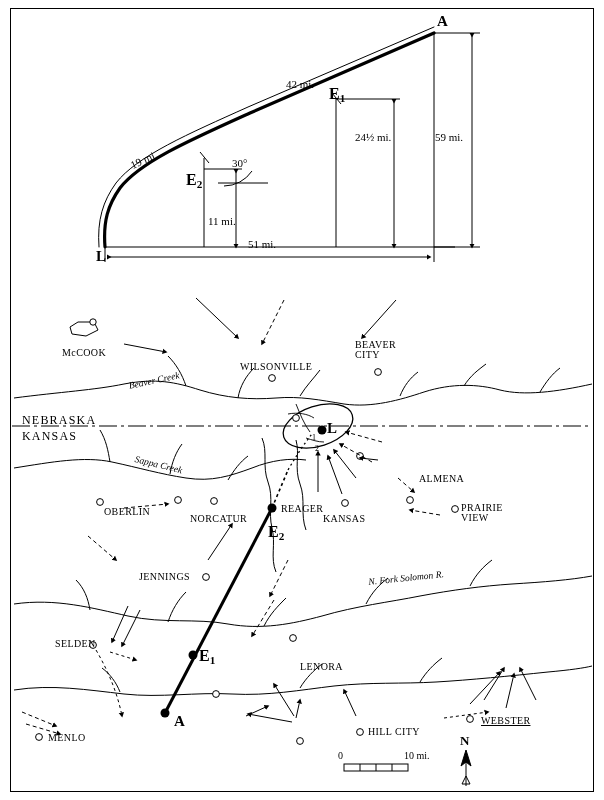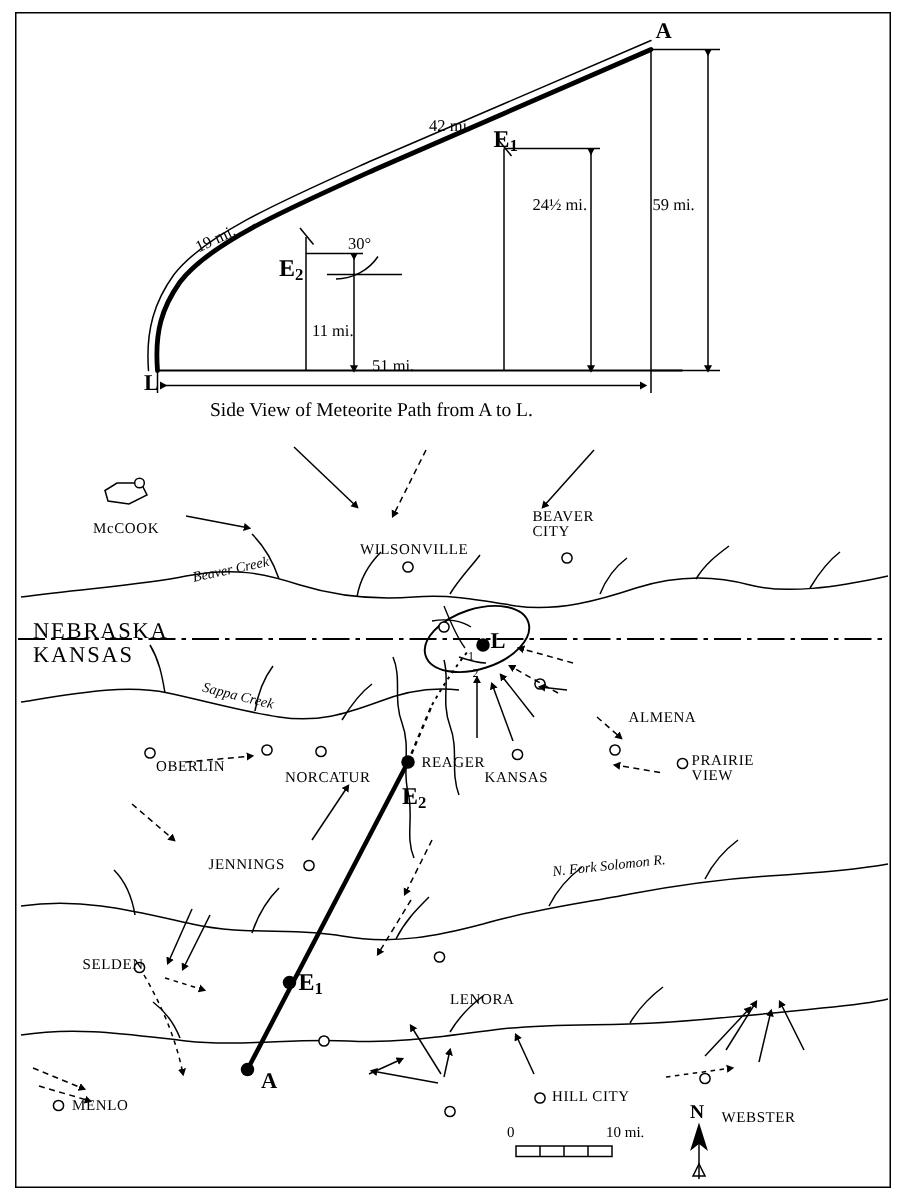--- a/index.html
+++ b/index.html
@@ -54,21 +54,21 @@
   }
   .pt-sub {
     font-size: 16px;
     font-weight: bold;
   }
   .town {
     font-size: 10px;
     letter-spacing: 0.4px;
   }
   .state {
-    font-size: 15px;
+    font-size: 12px;
     letter-spacing: 1.2px;
     text-align: center;
   }
   .creek {
     font-size: 9.5px;
     font-style: italic;
   }
   .scale-lbl {
     font-size: 10px;
   }
@@ -152,21 +152,20 @@
   <div class="lbl pt" style="left:96px; top:249px;">L</div>
 
   <div class="lbl dim" style="left:286px; top:79px;">42 mi.</div>
   <div class="lbl dim" style="left:129px; top:161px; transform: rotate(-25deg); transform-origin: left top;">19 mi.</div>
   <div class="lbl dim" style="left:232px; top:158px;">30°</div>
   <div class="lbl dim" style="left:208px; top:216px;">11 mi.</div>
   <div class="lbl dim" style="left:355px; top:132px;">24½ mi.</div>
   <div class="lbl dim" style="left:435px; top:132px;">59 mi.</div>
   <div class="lbl dim" style="left:248px; top:239px;text-align:center;">51 mi.</div>
 
-  <div class="lbl caption" style="left:140px; top:266px;">Side View of Meteorite Path from A to L.</div>
 
   <svg class="layer" viewBox="0 0 604 800">
 
     <g>
       <line x1="12" y1="426" x2="592" y2="426" stroke="#000" stroke-width="1.2" stroke-dasharray="18 4 3 4"></line>
     </g>
 
     <g fill="none" stroke="#000" stroke-width="1">
 
       <path d="M 14 398 C 60 392 95 390 124 384 C 156 378 175 382 200 390
@@ -318,21 +317,21 @@
   <div class="lbl town" style="left:190px; top:514px;">NORCATUR</div>
   <div class="lbl town" style="left:281px; top:504px;">REAGER</div>
   <div class="lbl town" style="left:323px; top:514px;">KANSAS</div>
   <div class="lbl town" style="left:419px; top:474px;">ALMENA</div>
   <div class="lbl town" style="left:461px; top:503px;">PRAIRIE<br>VIEW</div>
   <div class="lbl town" style="left:139px; top:572px;">JENNINGS</div>
   <div class="lbl town" style="left:55px; top:639px;">SELDEN</div>
   <div class="lbl town" style="left:300px; top:622px;margin-top:40px;">LENORA</div>
   <div class="lbl town" style="left:48px; top:733px;">MENLO</div>
   <div class="lbl town" style="left:368px; top:727px;">HILL CITY</div>
-  <div class="lbl town" style="left:481px; top:741px;">WEBSTER</div>
+  <div class="lbl town" style="left:481px; top:716px;text-decoration:underline;">WEBSTER</div>
 
   <div class="lbl creek" style="left:128px; top:382px; transform: rotate(-12deg); transform-origin: left top;">Beaver Creek</div>
   <div class="lbl creek" style="left:136px; top:455px; transform: rotate(14deg); transform-origin: left top;">Sappa Creek</div>
   <div class="lbl creek" style="left:368px; top:578px; transform: rotate(-6deg); transform-origin: left top;">N. Fork Solomon R.</div>
 
   <div class="lbl pt" style="left:327px; top:421px;">L</div>
   <div class="lbl pt-sub" style="left:268px; top:524px;">E<sub>2</sub></div>
   <div class="lbl pt-sub" style="left:199px; top:648px;">E<sub>1</sub></div>
   <div class="lbl pt" style="left:174px; top:714px;">A</div>
 

